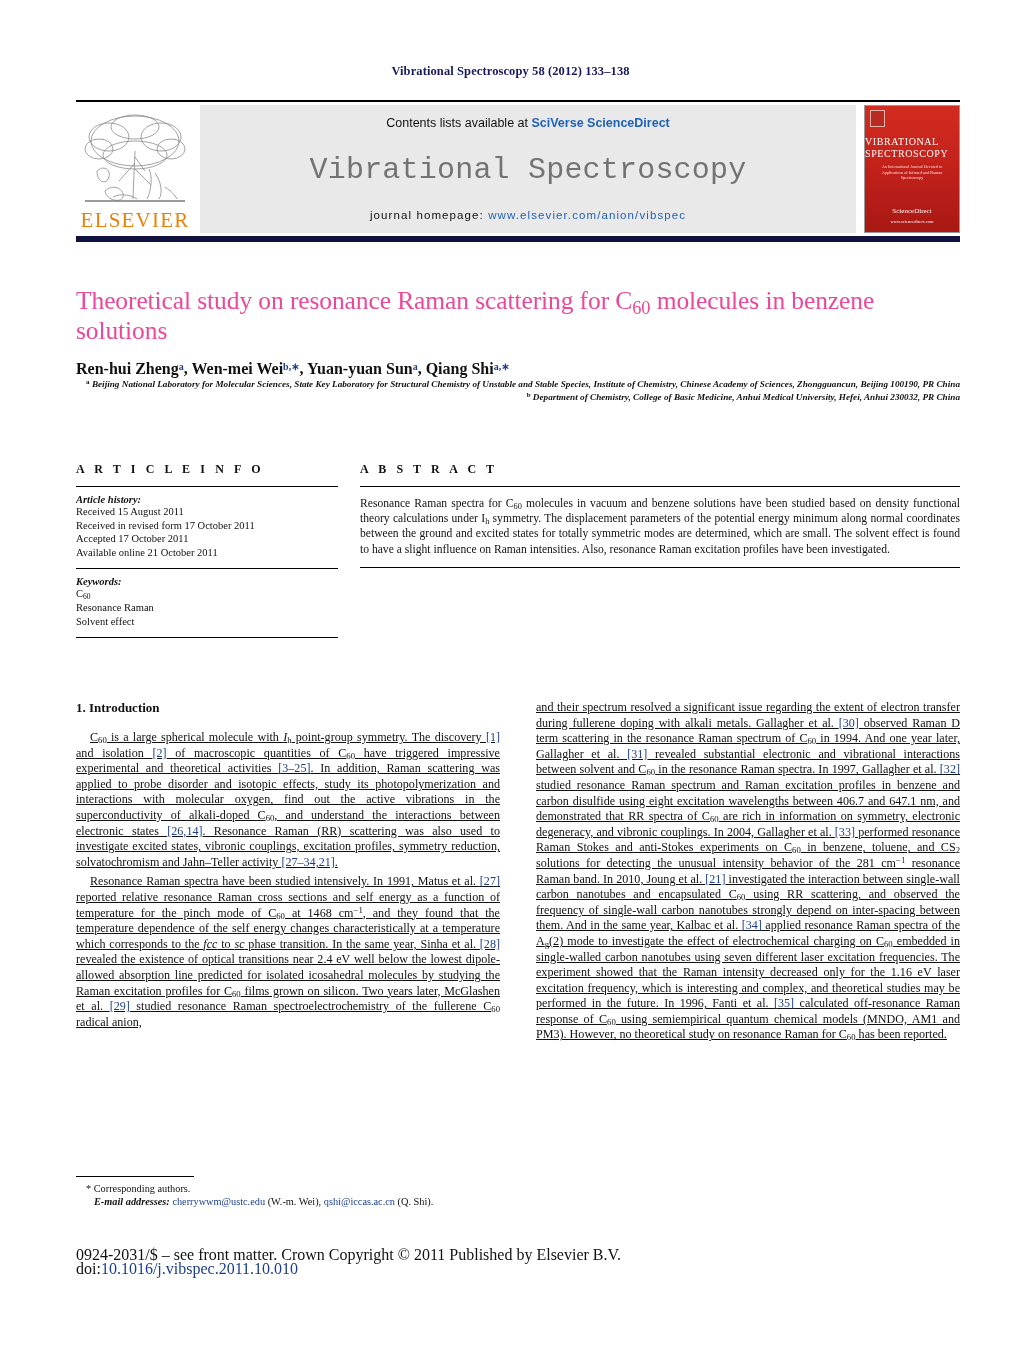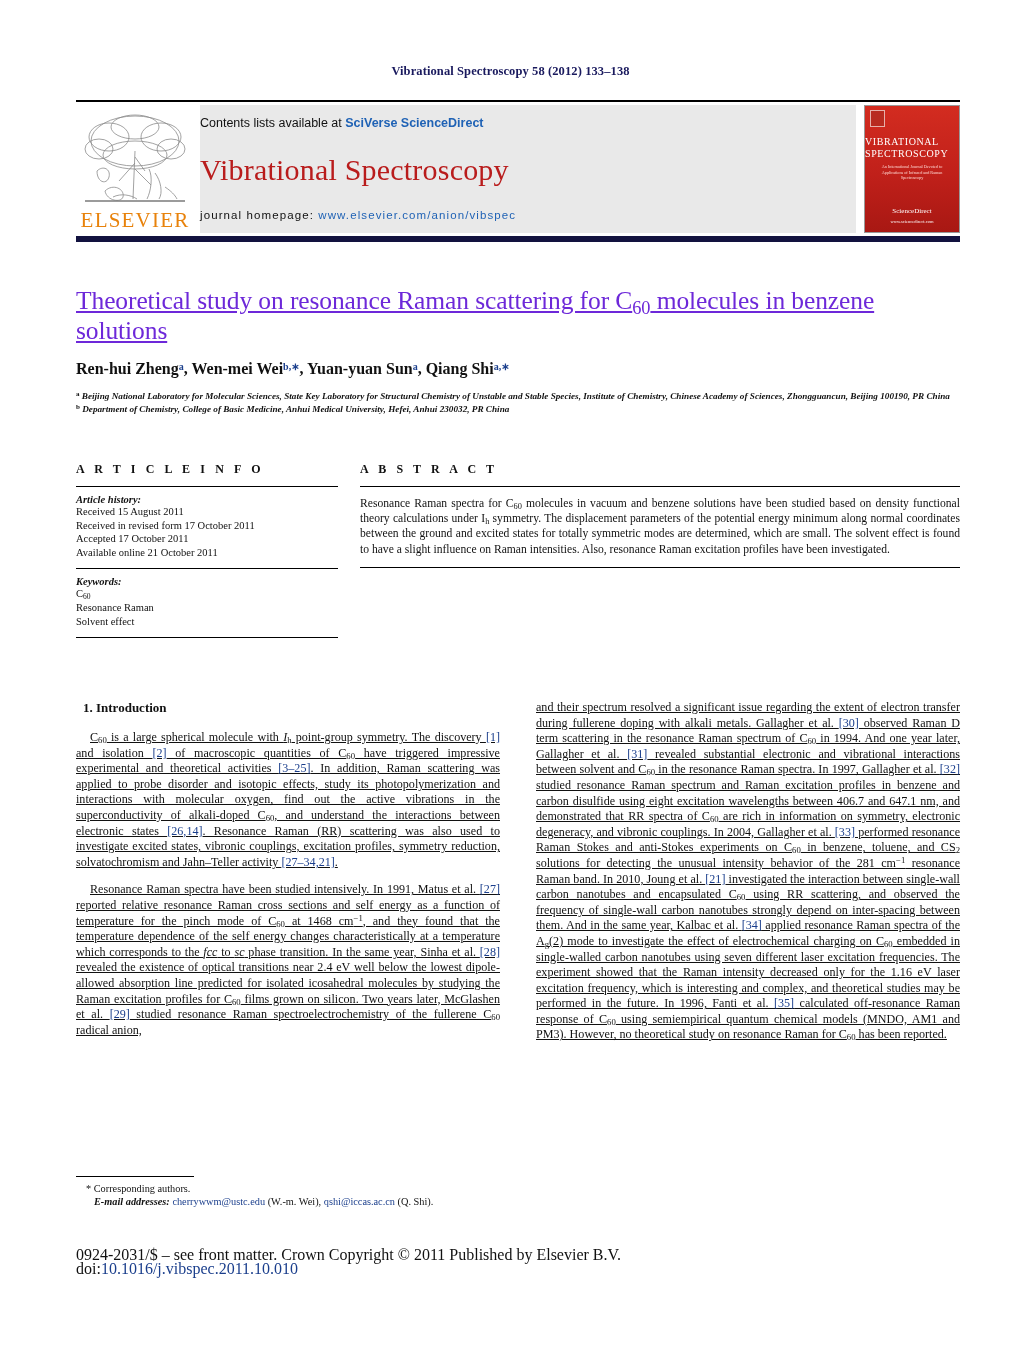--- a/index.html
+++ b/index.html
@@ -73,38 +73,38 @@
     line-height: 1;
     margin-top: 1px;
     font-weight: 400;
   }
   .masthead-center {
     flex: 1 1 auto;
     background: #e9e9e9;
     display: flex;
     flex-direction: column;
     justify-content: space-between;
-    align-items: flex-start;
+    align-items: center;
     padding: 11px 0 12px 0;
     box-sizing: border-box;
     margin: 0 8px 0 6px;
   }
   .contents-line {
     font-family: "Liberation Sans", sans-serif;
     font-size: 12.5px;
     color: #111;
   }
   .contents-line .sd {
     color: #1f62b5;
     font-weight: bold;
   }
   .journal-name {
-    font-family: Liberation Serif, serif;
+    font-family: Liberation Mono, monospace;
     font-size: 30px;
-    color: #b91c1c;
+    color: #737373;
     letter-spacing: 0.2px;
     line-height: 1;
   }
   .homepage-line {
     font-family: "Liberation Sans", sans-serif;
     font-size: 11.5px;
     letter-spacing: 1.1px;
     color: #111;
   }
   .homepage-line .url { color: #1f62b5; }
@@ -155,40 +155,39 @@
   }
 
   
   .title-block { position: absolute; left: 76px; top: 286px; width: 884px; }
   h1.paper-title {
     font-family: "Liberation Serif", serif;
     font-weight: 400;
     font-size: 25.5px;
     line-height: 30px;
     margin: 0;
-    color: #6d28d9;
+    color: #ec4899;
     letter-spacing: -0.1px;
-    text-decoration: underline;
   }
   .authors {
     margin-top: 14px;
     font-family: "Liberation Serif", serif;
     font-weight: bold;
     font-size: 16px;
     color: #111;
   }
   .authors sup { font-size: 10px; color: #1a3e8c; font-weight: bold; }
   .affils {
-    margin-top: 12px;
     font-family: "Liberation Serif", serif;
     font-style: italic;
     font-size: 9.2px;
     line-height: 12.5px;
     font-weight: bold;
     color: #111;
+    text-align: right;
   }
   .affils sup { font-style: normal; font-size: 7px; }
 
   
   .info-abstract {
     position: absolute;
     left: 76px;
     top: 462px;
     width: 884px;
     display: flex;
@@ -243,35 +242,35 @@
     top: 700px;
     width: 884px;
     display: flex;
   }
   .bcol { width: 424px; flex: 0 0 424px; }
   .bgap { width: 36px; flex: 0 0 36px; }
   h2.sec-title {
     font-family: "Liberation Serif", serif;
     font-weight: bold;
     font-size: 13px;
-    margin: 0 0 14px 7px;
+    margin: 0 0 14px 0;
     color: #111;
   }
   p.body-p {
     margin: 0;
     font-family: "Liberation Serif", serif;
     font-size: 12.1px;
     line-height: 15.6px;
     text-align: justify;
     text-indent: 14px;
     color: #111;
     hyphens: none;
     text-decoration: underline;
   }
-  p.body-p + p.body-p { margin-top: 12px; }
+  p.body-p + p.body-p { margin-top: 4px; }
   .ref { color: #1a3e8c; }
 
   
   .footnotes {
     position: absolute;
     left: 76px;
     top: 1176px;
     width: 424px;
   }
   .fn-rule { width: 118px; border-top: 1px solid #000; height: 0; margin-bottom: 5px; }

